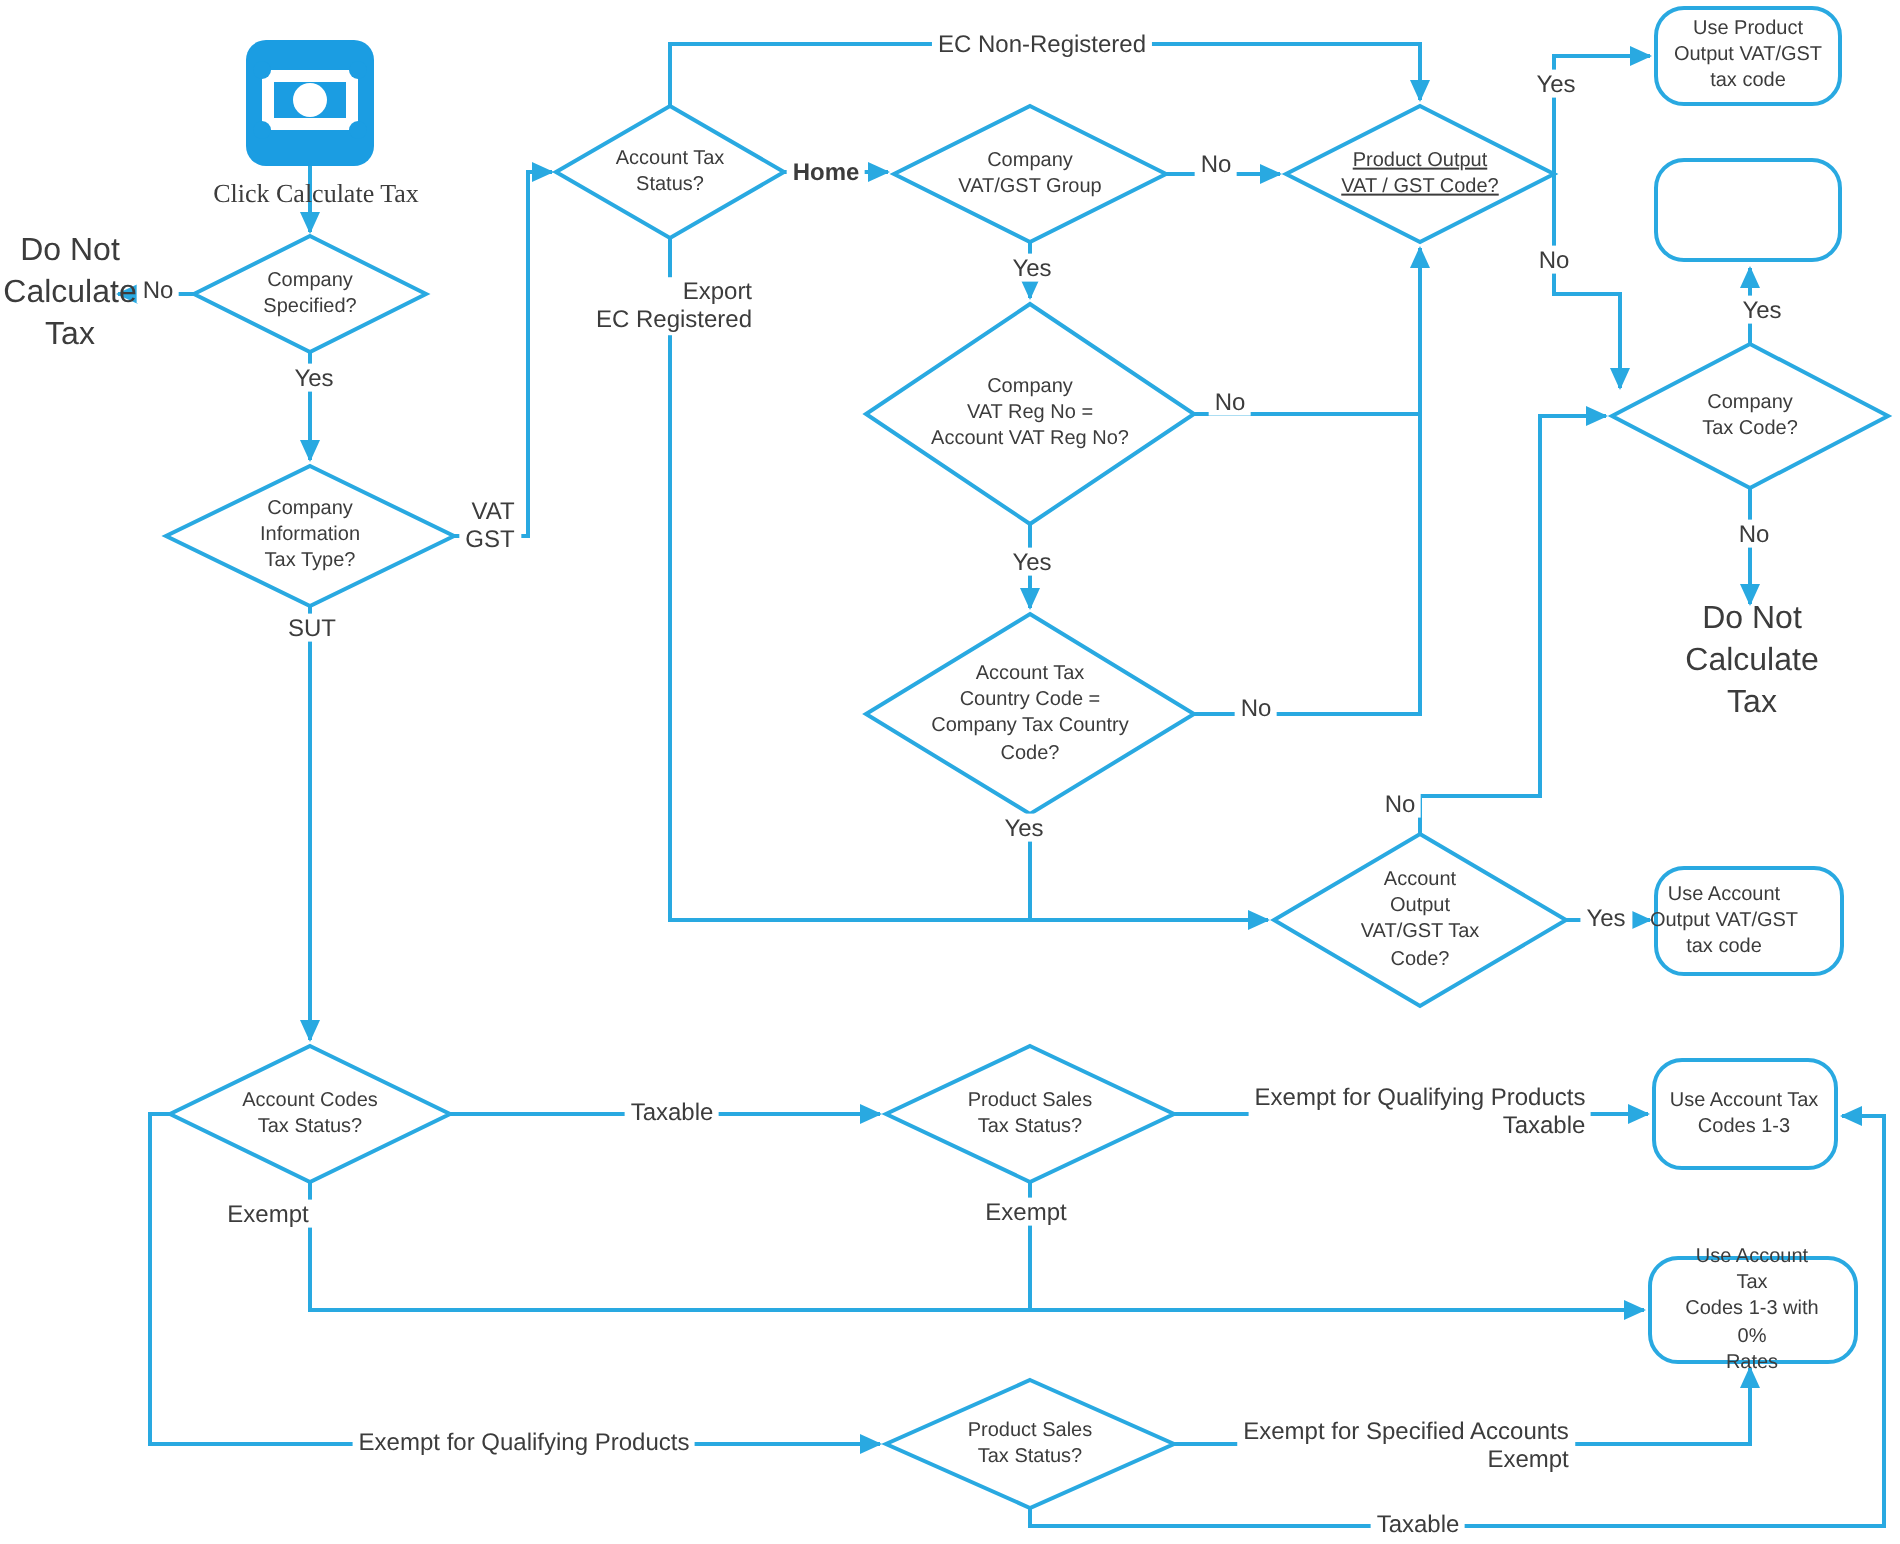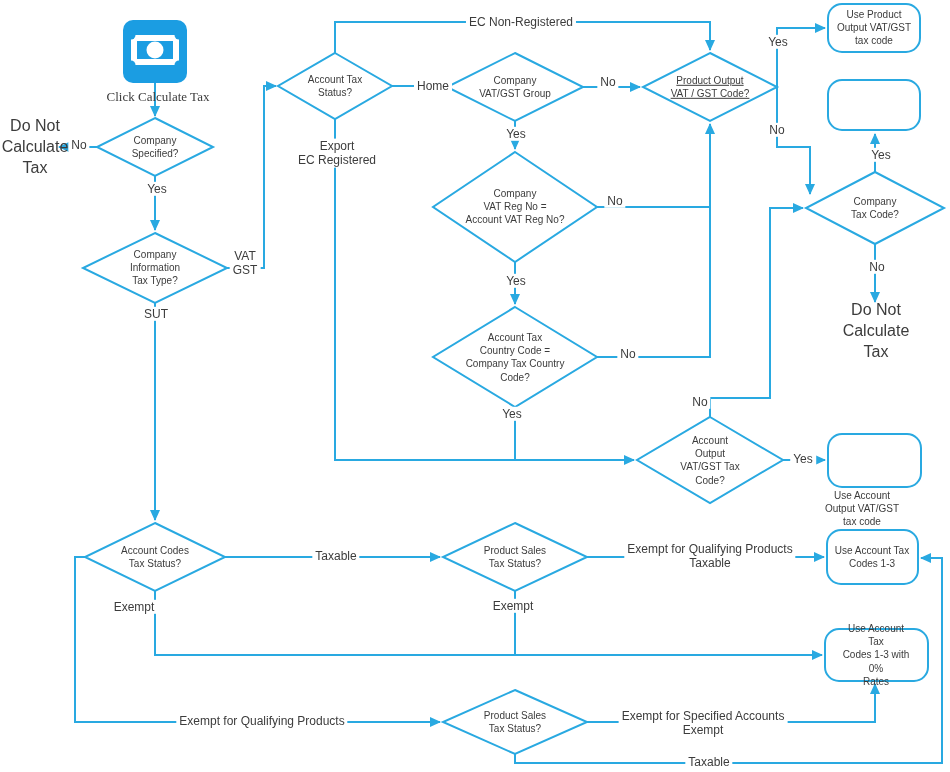--- a/index.html
+++ b/index.html
@@ -5,21 +5,21 @@
   html,body{margin:0;padding:0;background:#fff;}
   #canvas{position:relative;width:950px;height:772px;background:#fff;overflow:hidden;
           font-family:"Liberation Sans","DejaVu Sans",sans-serif;color:var(--text,#3c3c3c);}
   #wires{position:absolute;left:0;top:0;}
   .conn{stroke:var(--line,#29a9e1);stroke-width:2;fill:none;stroke-linejoin:miter;}
   .shape{stroke:var(--line,#29a9e1);stroke-width:2;fill:#fff;}
   #arw path{fill:var(--line,#29a9e1);}
   .lbl{position:absolute;transform:translate(-50%,-50%);text-align:center;
        white-space:pre-line;color:var(--text,#3c3c3c);}
   .node{font-size:10px;line-height:1.32;}
-  .edge{font-size:12px;line-height:1.2;background:#fff;padding:0 3px;}
+  .edge{font-size:12px;line-height:1.2;background:#fff;padding:0 3px;text-align:right;}
   .term{font-size:16px;line-height:1.3;}
   .start{font-size:13px;line-height:1.2;font-family:Liberation Serif, serif;}
 </style>
 </head>
 <body>
 
 <div id="canvas">
 
   <svg id="wires" width="950" height="772" viewBox="0 0 950 772">
     <defs>
@@ -115,40 +115,40 @@
   <div class="lbl node" style="left:155px;top:557px;">Account Codes
 Tax Status?</div>
   <div class="lbl node" style="left:515px;top:557px;">Product Sales
 Tax Status?</div>
   <div class="lbl node" style="left:515px;top:722px;">Product Sales
 Tax Status?</div>
 
   <div class="lbl node" style="left:874px;top:28px;">Use Product
 Output VAT/GST
 tax code</div>
-  <div class="lbl node" style="left:862px;top:461px;margin-top:48px;">Use Account
+  <div class="lbl node" style="left:862px;top:461px;">Use Account
 Output VAT/GST
 tax code</div>
   <div class="lbl node" style="left:872px;top:557px;">Use Account Tax
 Codes 1-3</div>
   <div class="lbl node" style="left:876px;top:655px;">Use Account Tax
 Codes 1-3 with 0%
 Rates</div>
   <div class="lbl term" style="left:35px;top:147px;">Do Not
 Calculate
 Tax</div>
   <div class="lbl term" style="left:876px;top:331px;">Do Not Calculate
 Tax</div>
 
   <div class="lbl edge" style="left:79px;top:145px;">No</div>
   <div class="lbl edge" style="left:157px;top:189px;">Yes</div>
   <div class="lbl edge" style="left:245px;top:263px;">VAT
 GST</div>
   <div class="lbl edge" style="left:156px;top:314px;">SUT</div>
-  <div class="lbl edge" style="left:433px;top:86px;">Home</div>
+  <div class="lbl edge" style="left:413px;top:86px;font-weight:bold;">Home</div>
   <div class="lbl edge" style="left:521px;top:22px;">EC Non-Registered</div>
   <div class="lbl edge" style="left:337px;top:153px;">Export
 EC Registered</div>
   <div class="lbl edge" style="left:608px;top:82px;">No</div>
   <div class="lbl edge" style="left:516px;top:134px;">Yes</div>
   <div class="lbl edge" style="left:778px;top:42px;">Yes</div>
   <div class="lbl edge" style="left:777px;top:130px;">No</div>
   <div class="lbl edge" style="left:881px;top:155px;">Yes</div>
   <div class="lbl edge" style="left:877px;top:267px;">No</div>
   <div class="lbl edge" style="left:615px;top:201px;">No</div>

